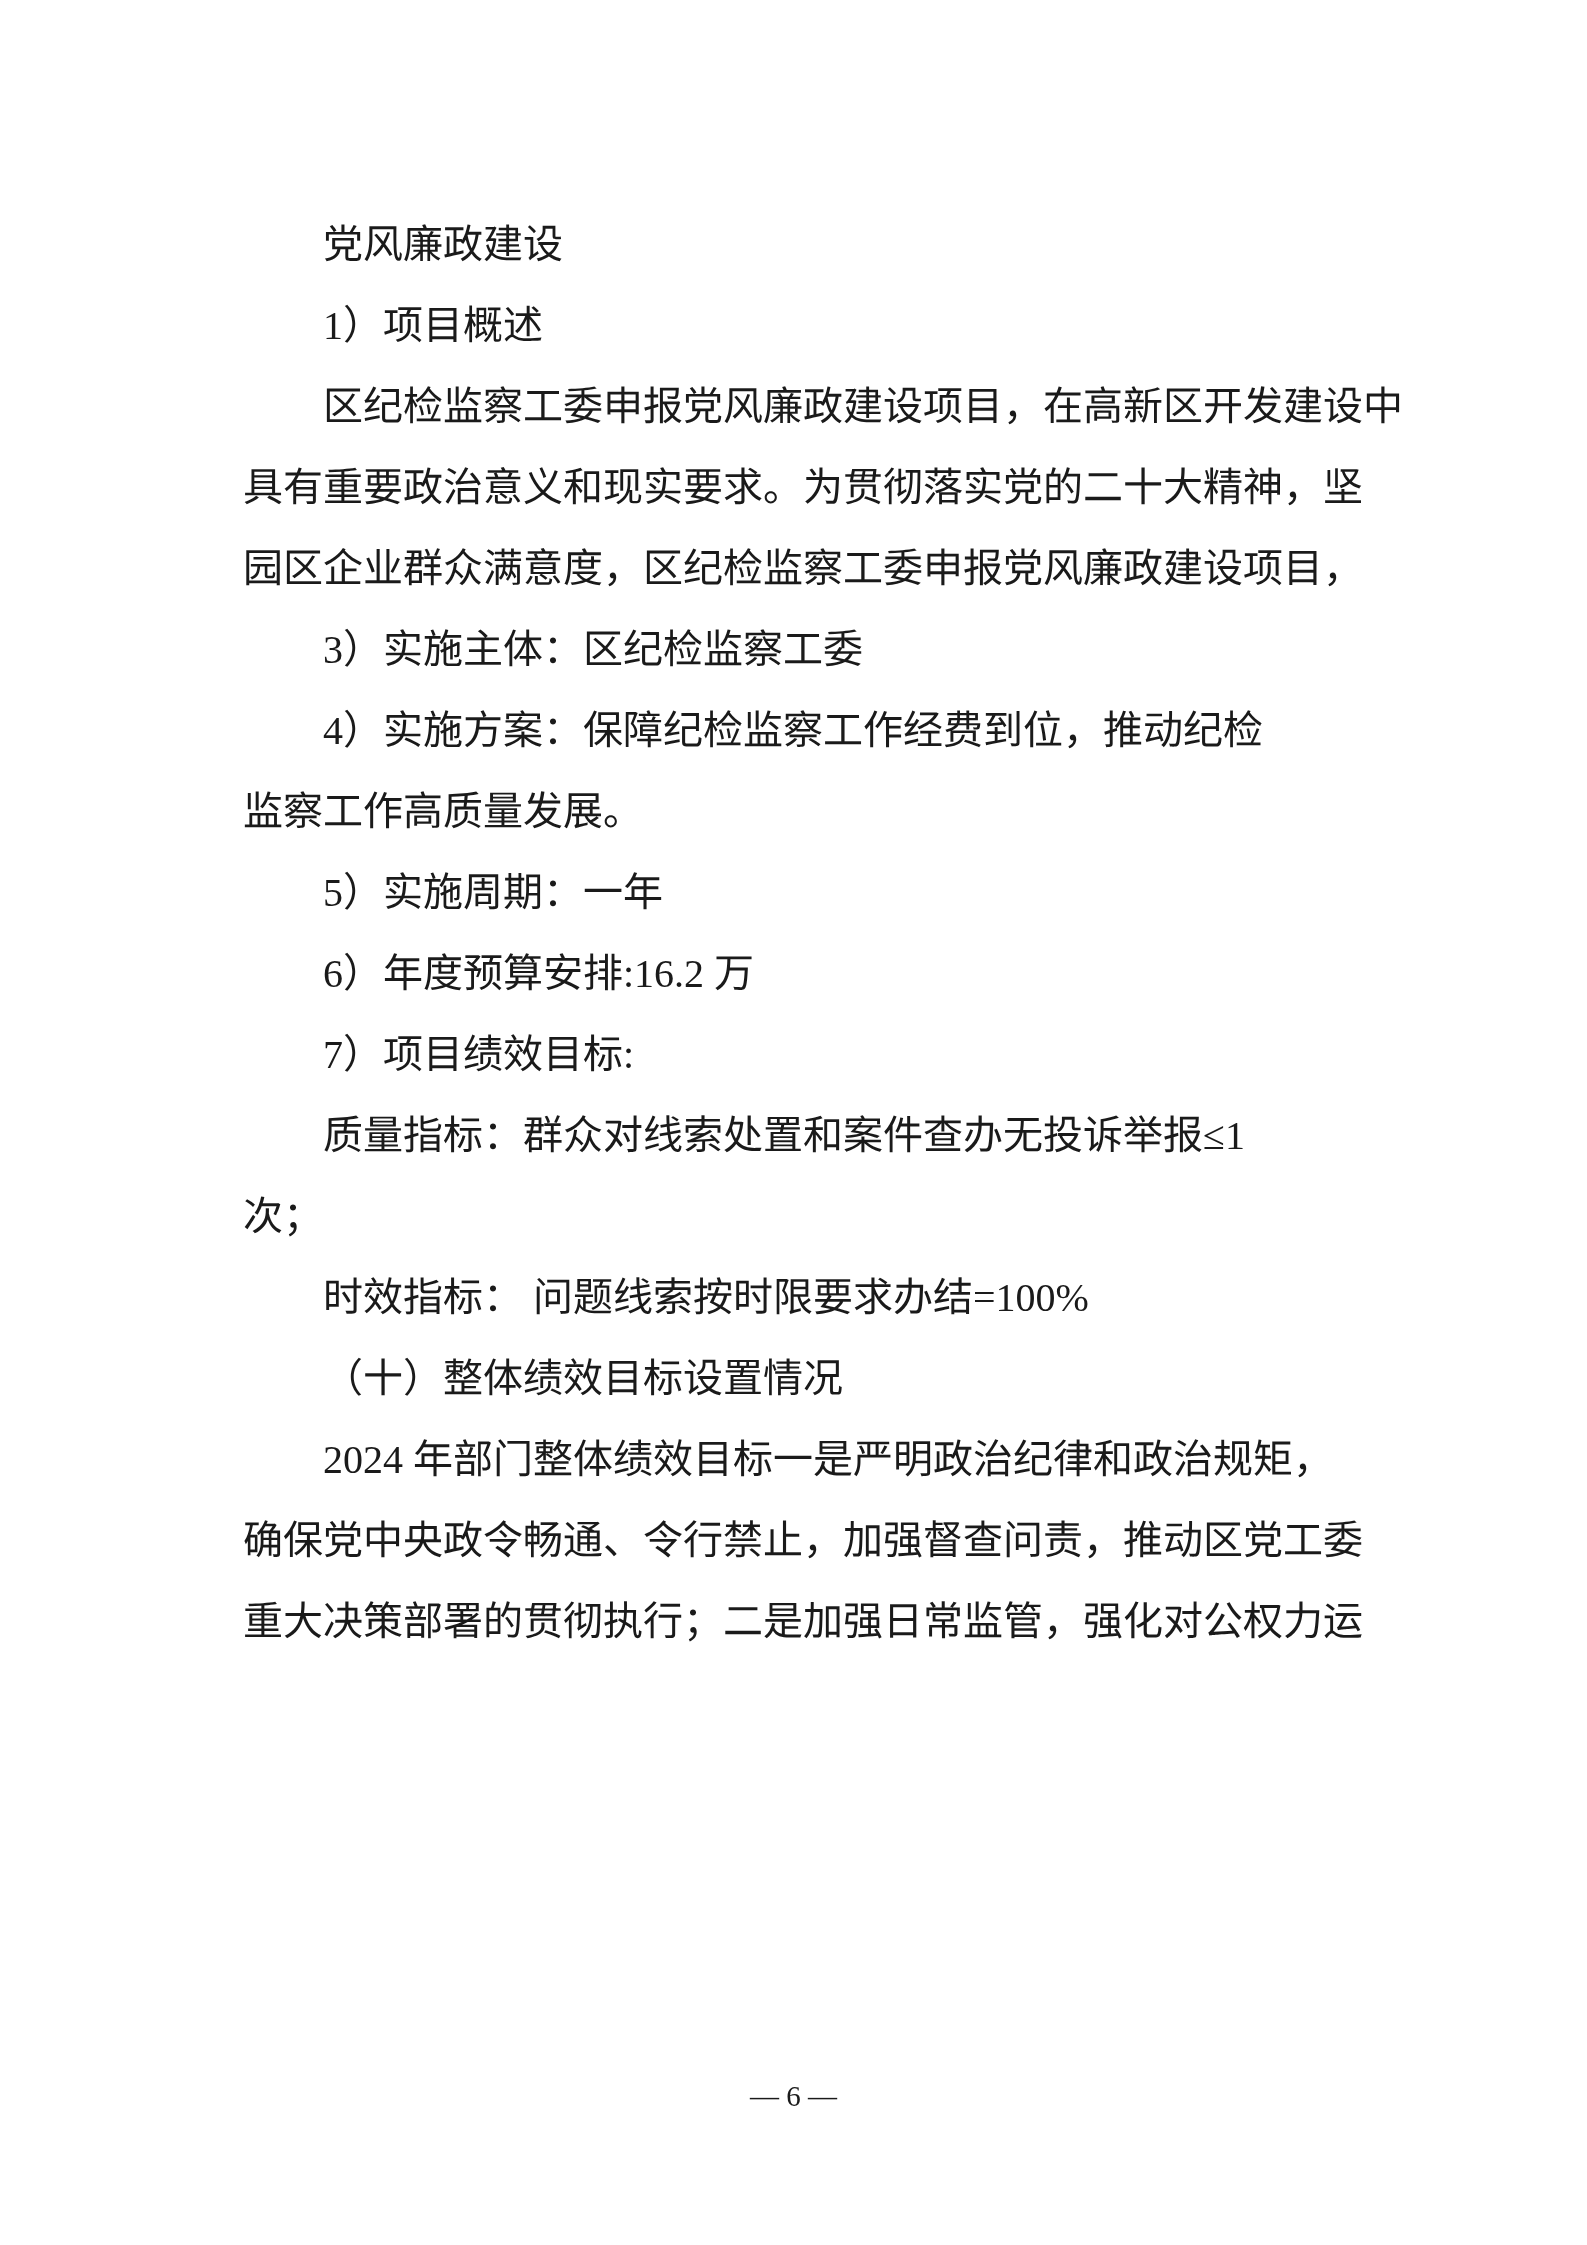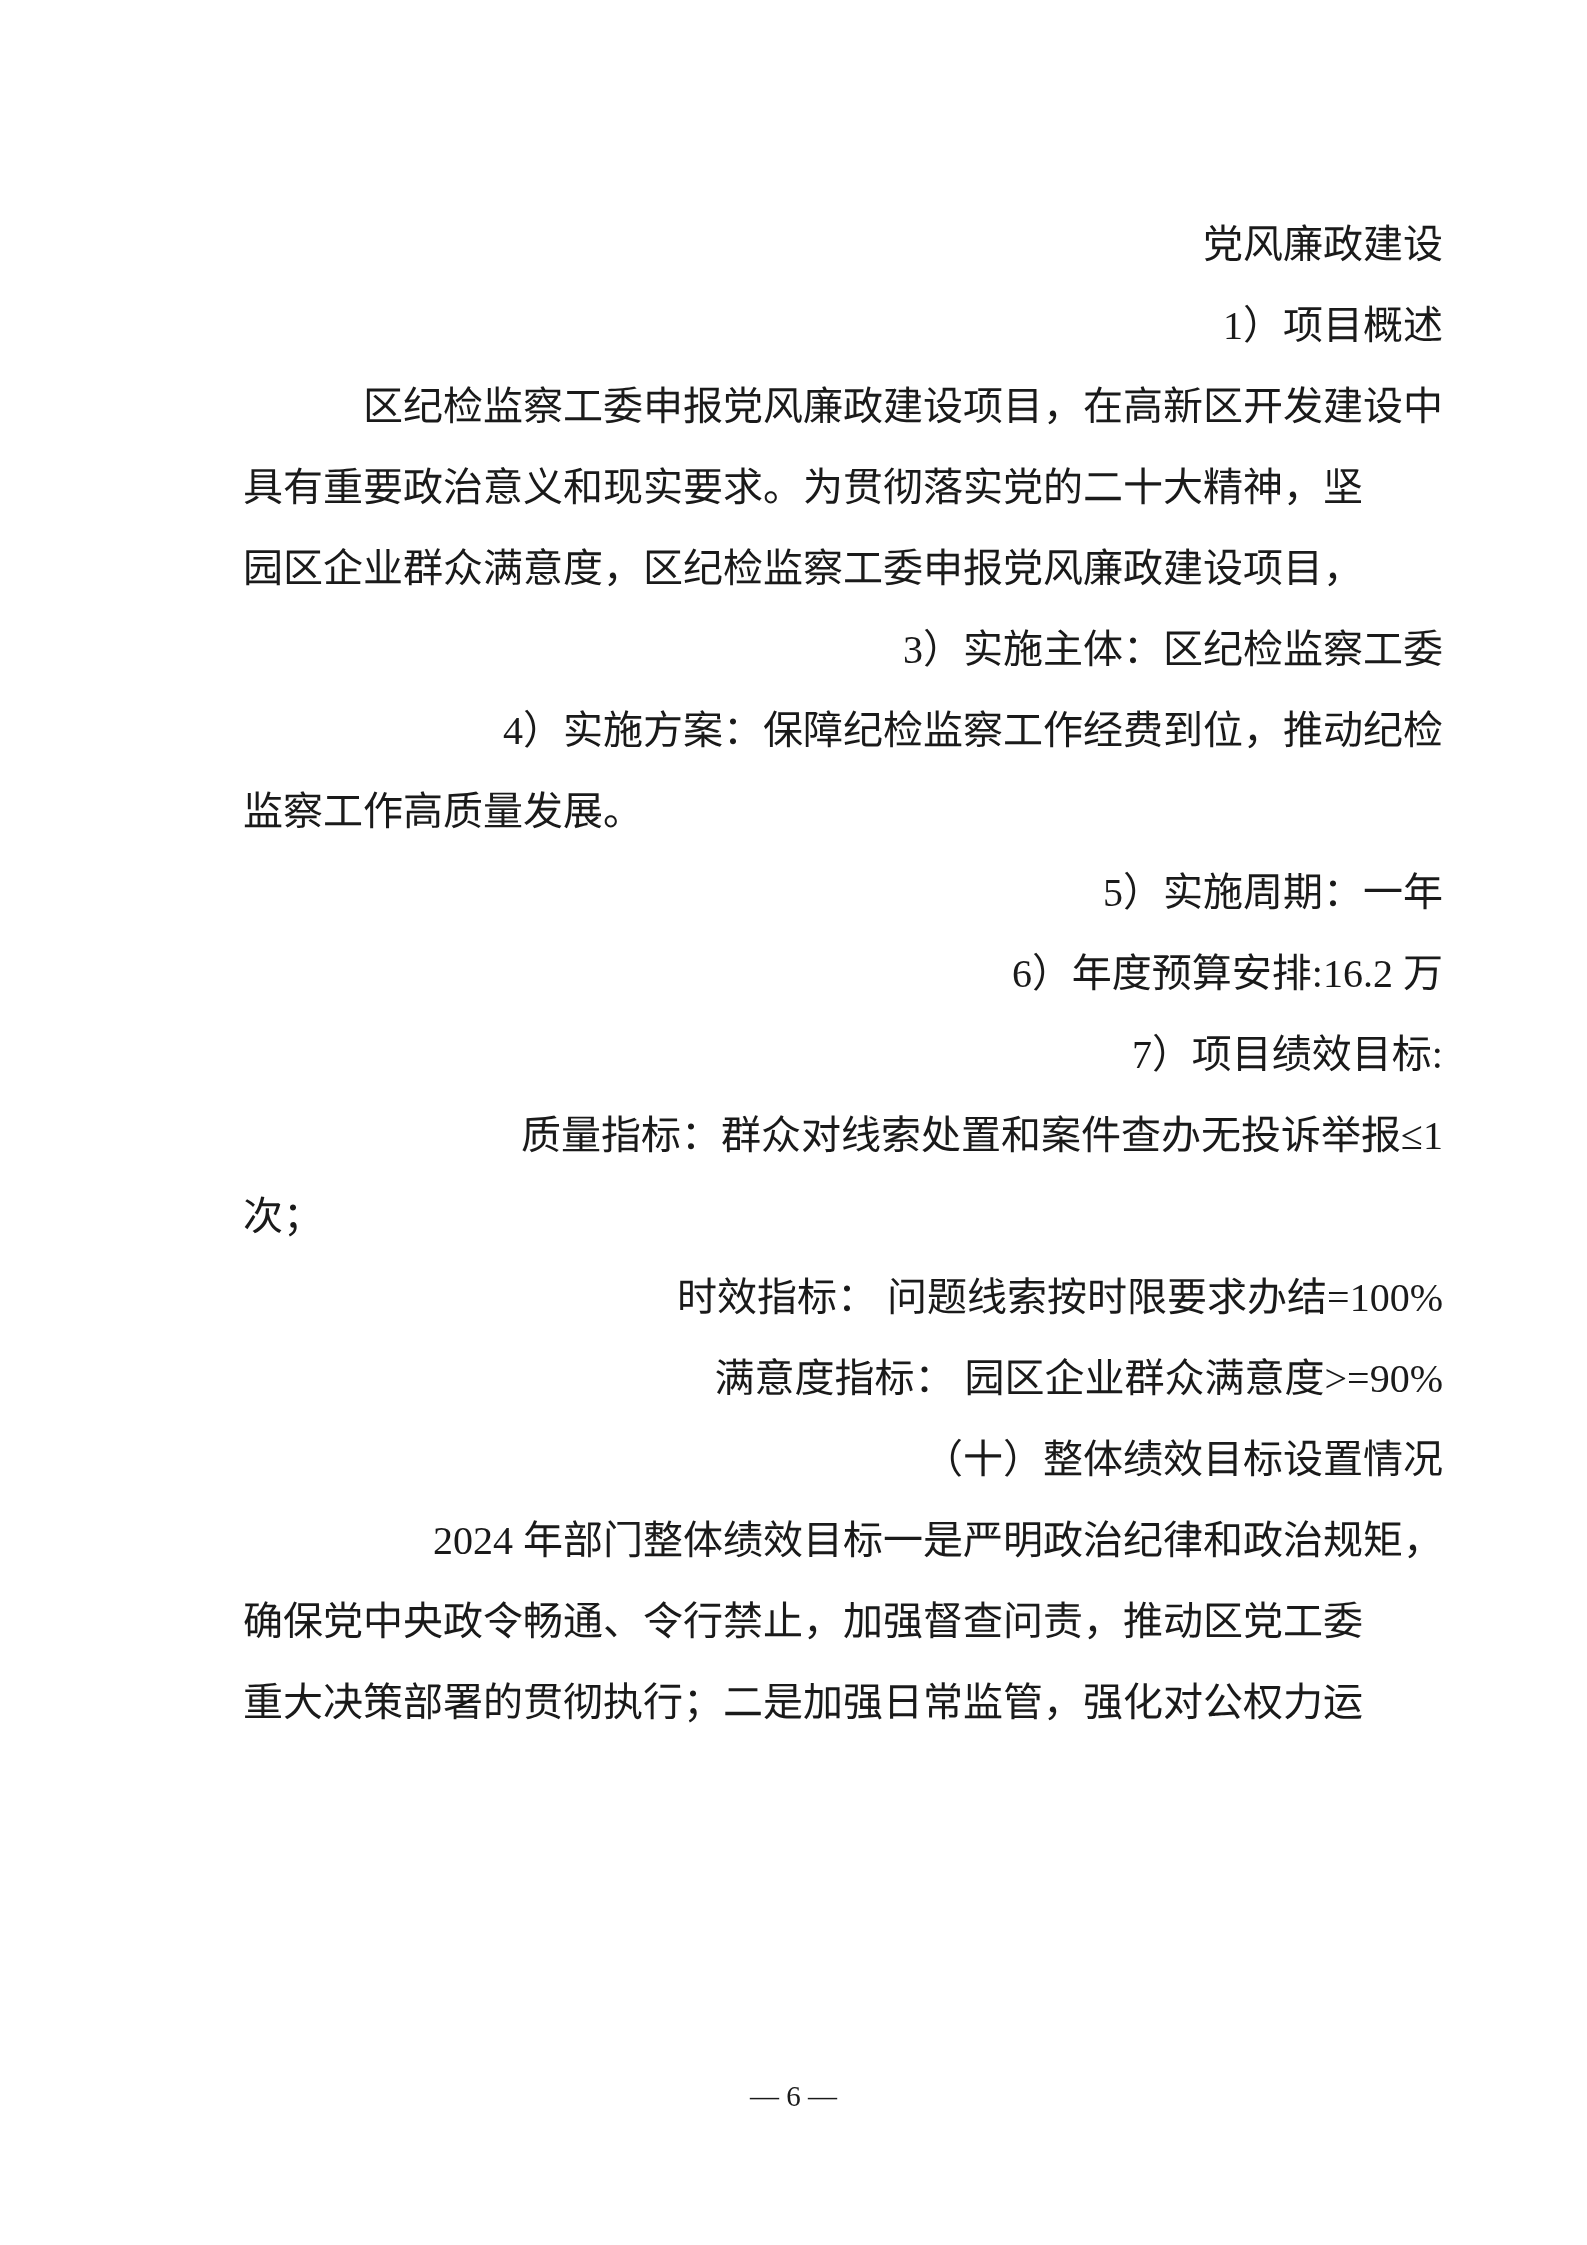--- a/index.html
+++ b/index.html
@@ -19,21 +19,21 @@
     width:1200px;
     font-size:40px;
     line-height:81px;
   }
   .para{margin:0;}
   .line{
     height:81px;
     white-space:nowrap;
     letter-spacing:0;
   }
-  .line.first{padding-left:80px;text-align:right;} 
+  .line.first{padding-left:80px;} 
   .para.bold .line{font-weight:400;}
   .footer{
     position:absolute;
     left:0;
     top:2076px;
     width:100%;
     text-align:center;
     font-size:29px;
     line-height:40px;
     color:#1a1a1a;
@@ -71,23 +71,20 @@
       <div class="para">
         <div class="line first">7）项目绩效目标:</div>
       </div>
       <div class="para">
         <div class="line first">质量指标：群众对线索处置和案件查办无投诉举报≤1</div>
         <div class="line">次；</div>
       </div>
       <div class="para">
         <div class="line first">时效指标： 问题线索按时限要求办结=100%</div>
       </div>
-      <div class="para">
-        <div class="line first">满意度指标： 园区企业群众满意度&gt;=90%</div>
-      </div>
       <div class="para bold">
         <div class="line first">（十）整体绩效目标设置情况</div>
       </div>
       <div class="para">
         <div class="line first">2024 年部门整体绩效目标一是严明政治纪律和政治规矩，</div>
         <div class="line">确保党中央政令畅通、令行禁止，加强督查问责，推动区党工委</div>
         <div class="line">重大决策部署的贯彻执行；二是加强日常监管，强化对公权力运</div>
       </div>
     </main>
   <footer class="footer">

